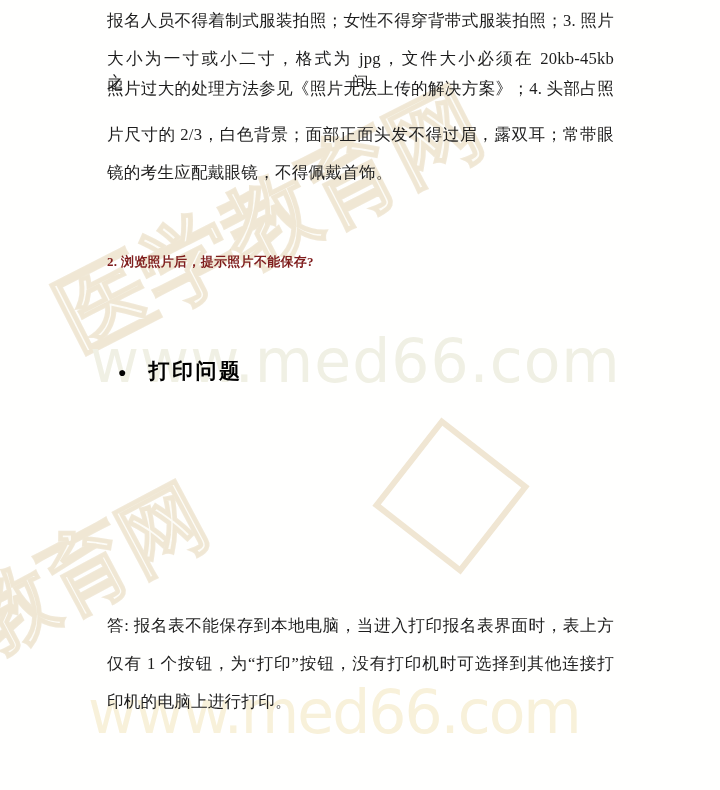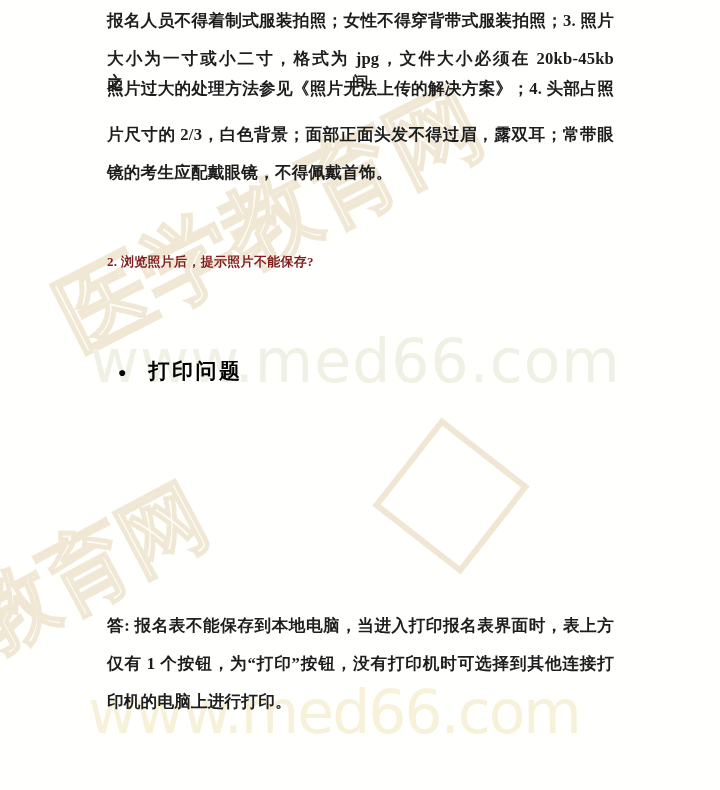--- a/index.html
+++ b/index.html
@@ -48,21 +48,21 @@
   .wm-seal{
     left:395px;top:440px;
     width:100px;height:100px;
     border:6px solid rgba(226,206,168,0.50);
     transform:rotate(38deg);
   }
   
   .tline{
     position:absolute;left:107px;width:507px;z-index:2;
     font-size:16.6px;line-height:24px;letter-spacing:0.2px;
-    word-break:keep-all;white-space:nowrap;font-weight:bold;
+    word-break:keep-all;white-space:nowrap;
   }
   .just{
     white-space:normal;
     text-align:justify;
     text-align-last:justify;
   }
   .q{
     font-weight:bold;color:#7f1d1d;
     font-size:13px;letter-spacing:0.3px;
   }

